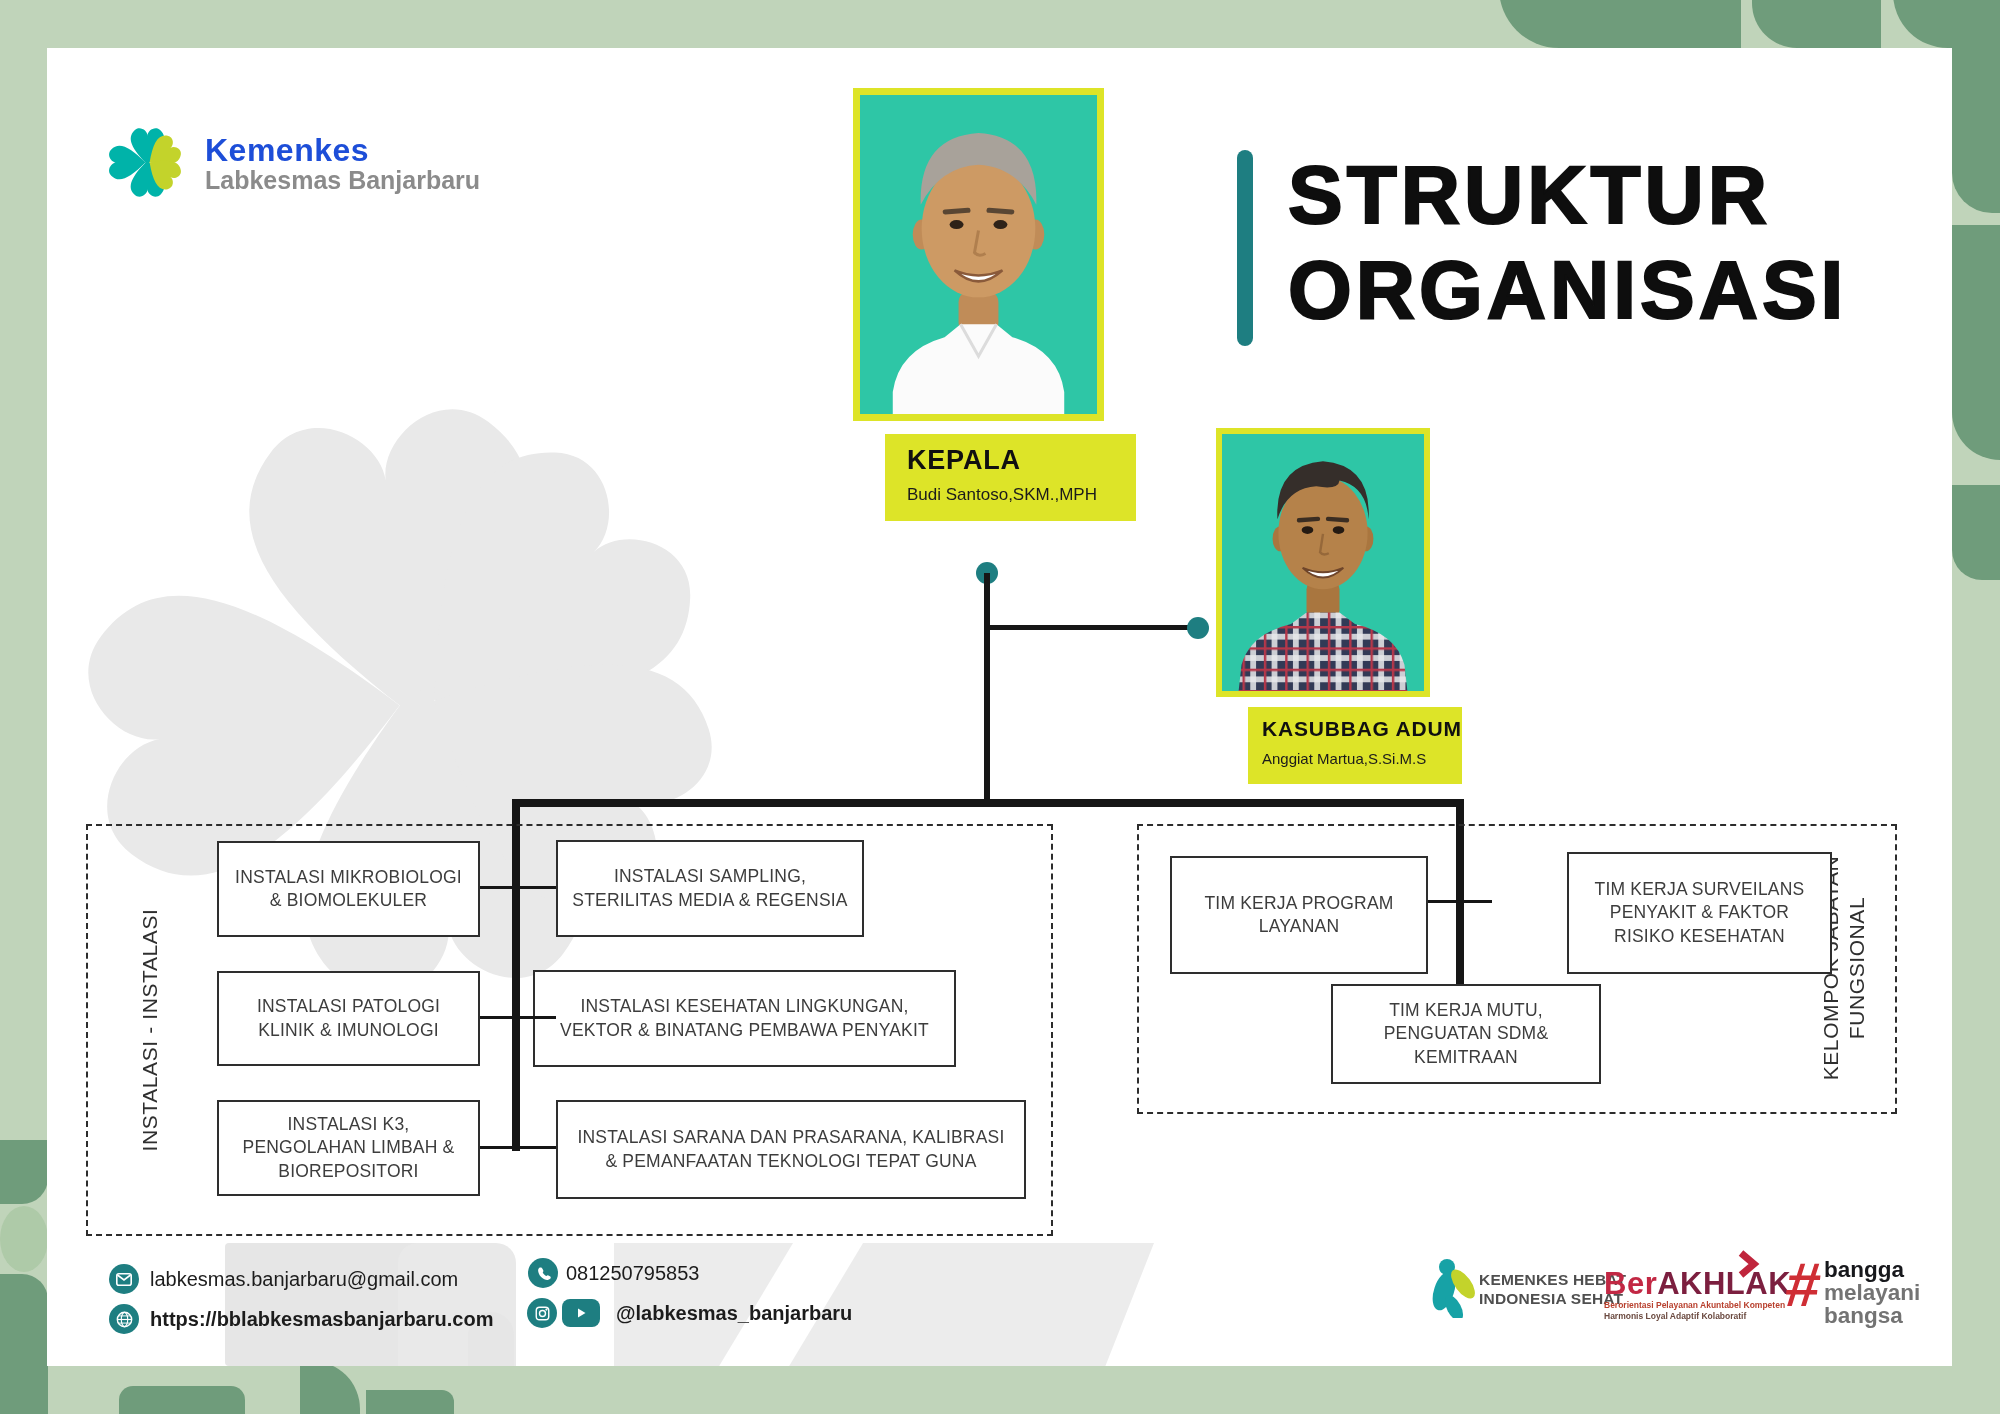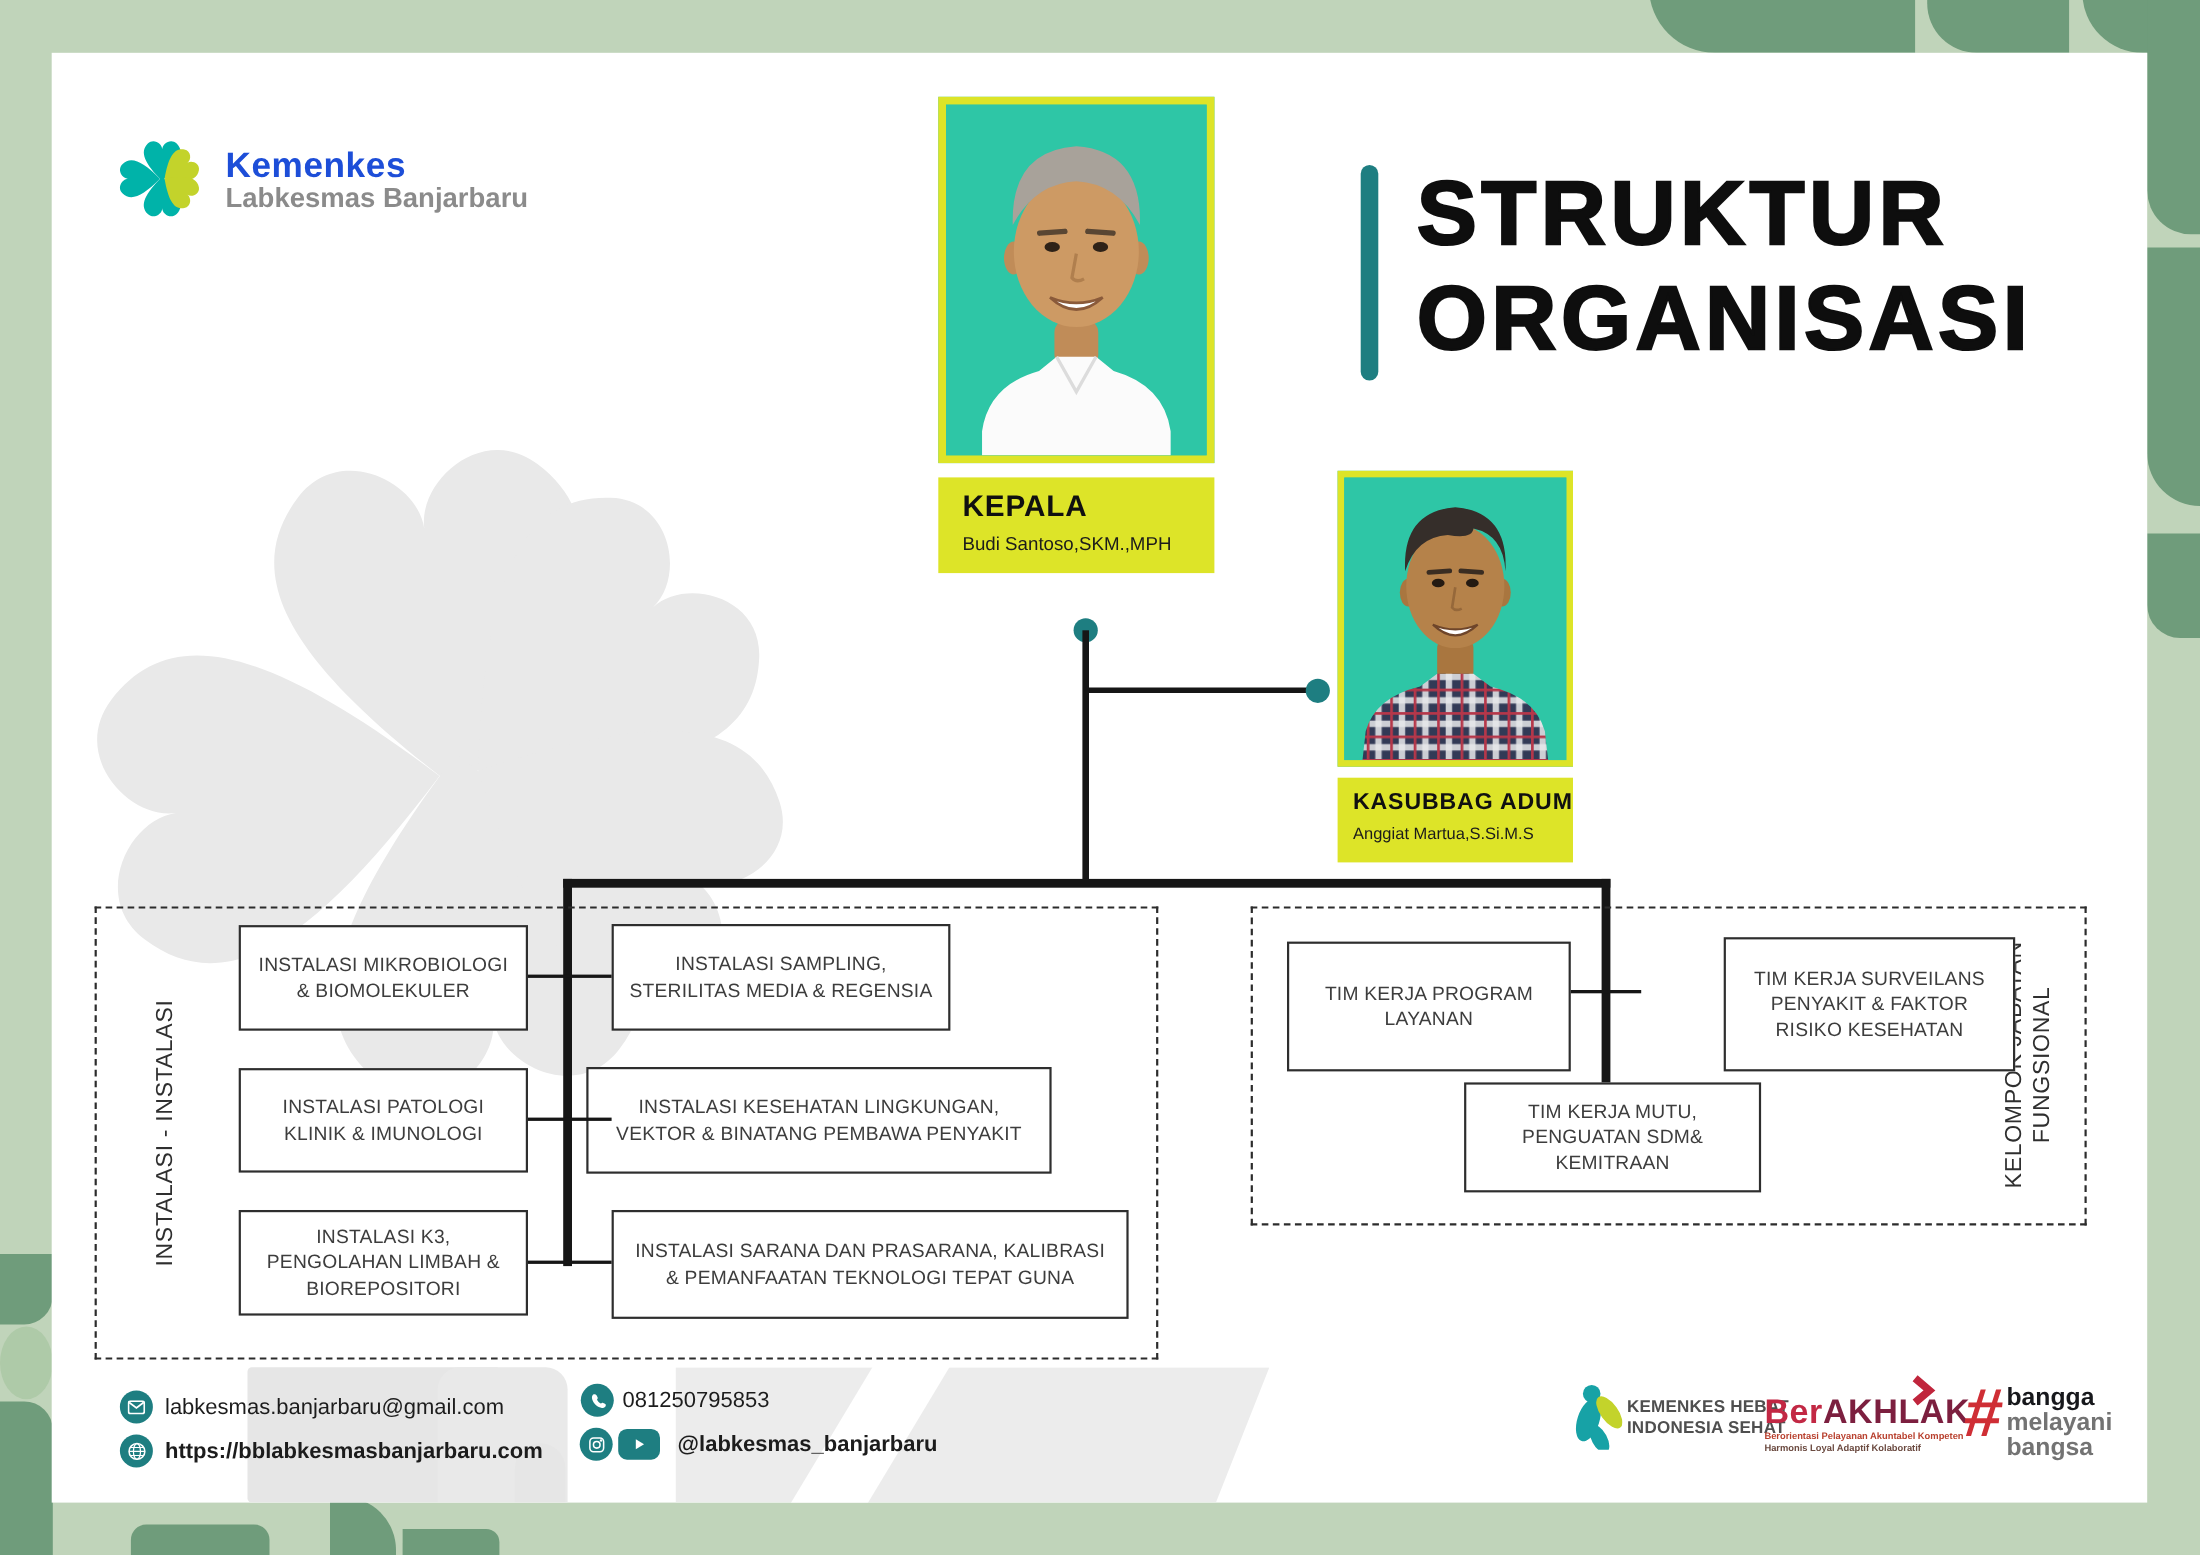--- a/index.html
+++ b/index.html
@@ -15,21 +15,21 @@
   .gray{position:absolute;background:#e6e6e6;}
   
   .brand-name{position:absolute;left:158px;top:84px;font-size:32px;font-weight:700;color:#1d4ed8;letter-spacing:0.5px;}
   .brand-sub{position:absolute;left:158px;top:118px;font-size:25px;font-weight:700;color:#8b8b8b;}
   
   .title-bar{position:absolute;left:1190px;top:102px;width:16px;height:196px;border-radius:9px;background:#1e7e81;}
   .title{position:absolute;left:1241px;top:99px;font-weight:900;font-size:82px;line-height:95px;
          color:#0e0e0e;letter-spacing:4px;-webkit-text-stroke:2.2px #0e0e0e;}
   
   .frame{position:absolute;background:#2ec6a6;border:7px solid #dde428;overflow:hidden;}
-  .limebox{position:absolute;background:#dde428;}
+  .limebox{position:absolute;background:#dde428;margin-left:32px;}
   .role{font-weight:800;color:#101010;letter-spacing:0.8px;}
   .pname{color:#1b1b1b;}
   
   .line{position:absolute;background:#161616;}
   .dot{position:absolute;width:22px;height:22px;border-radius:50%;background:#1e7e81;}
   .dashed{position:absolute;border:2.5px dashed #2c2c2c;}
   .orgbox{position:absolute;border:2.5px solid #2e2e2e;background:#fff;display:flex;align-items:center;
           justify-content:center;text-align:center;font-size:17.5px;line-height:1.32;color:#3d3d3d;
           white-space:pre-line;letter-spacing:0.2px;padding:4px;}
   .vlabel{position:absolute;transform:rotate(-90deg);text-align:center;font-size:21px;color:#2f2f2f;

